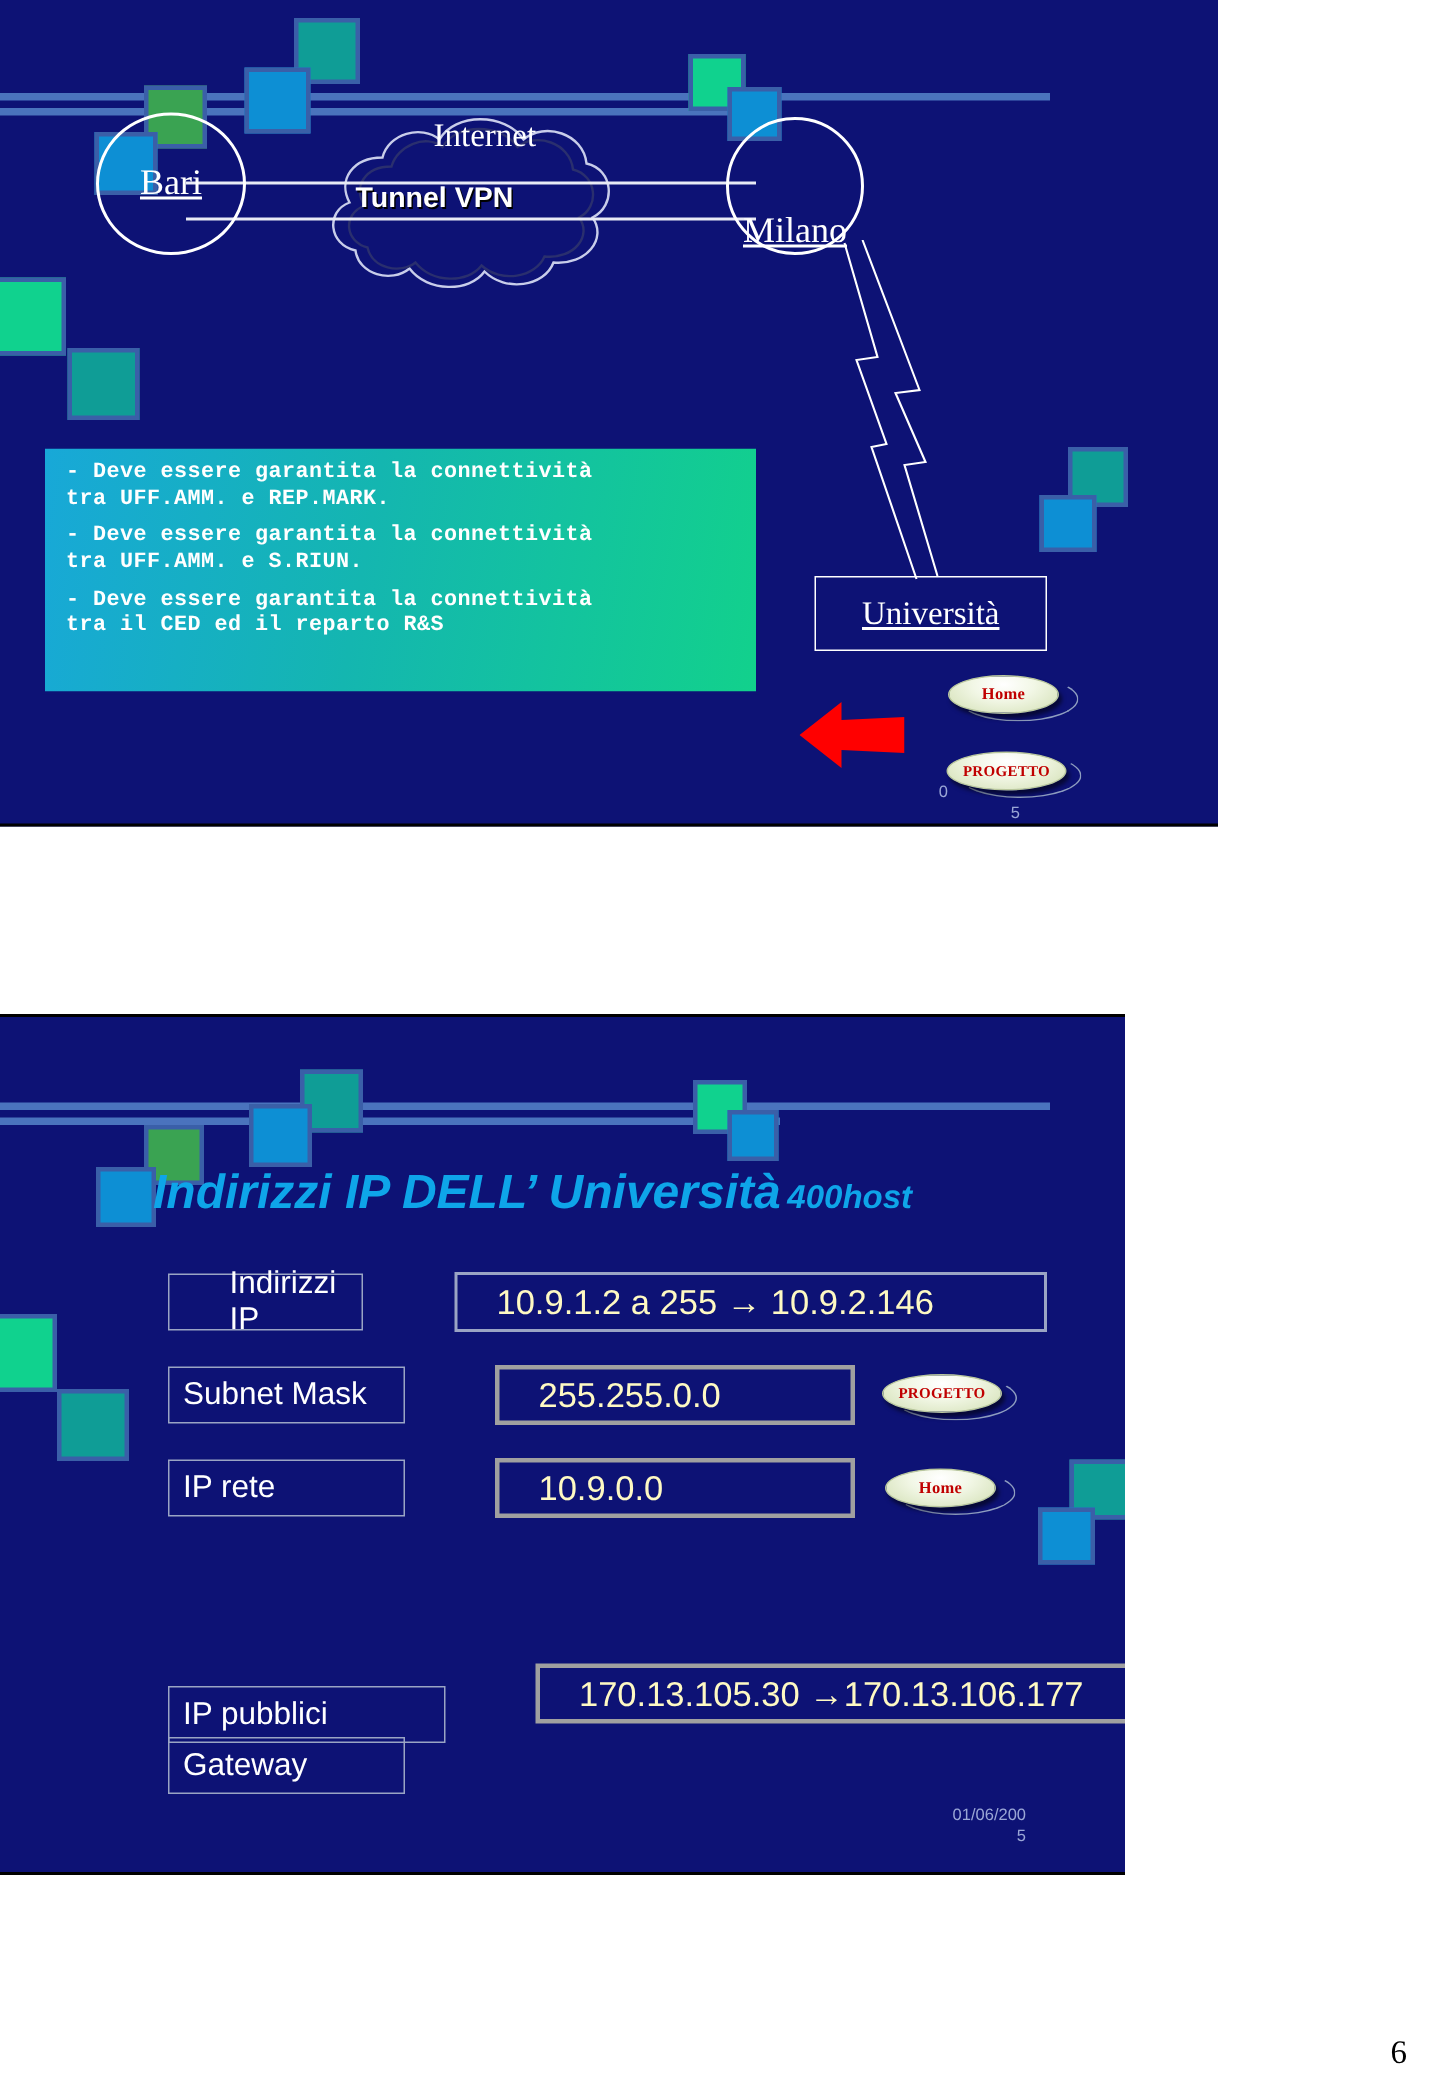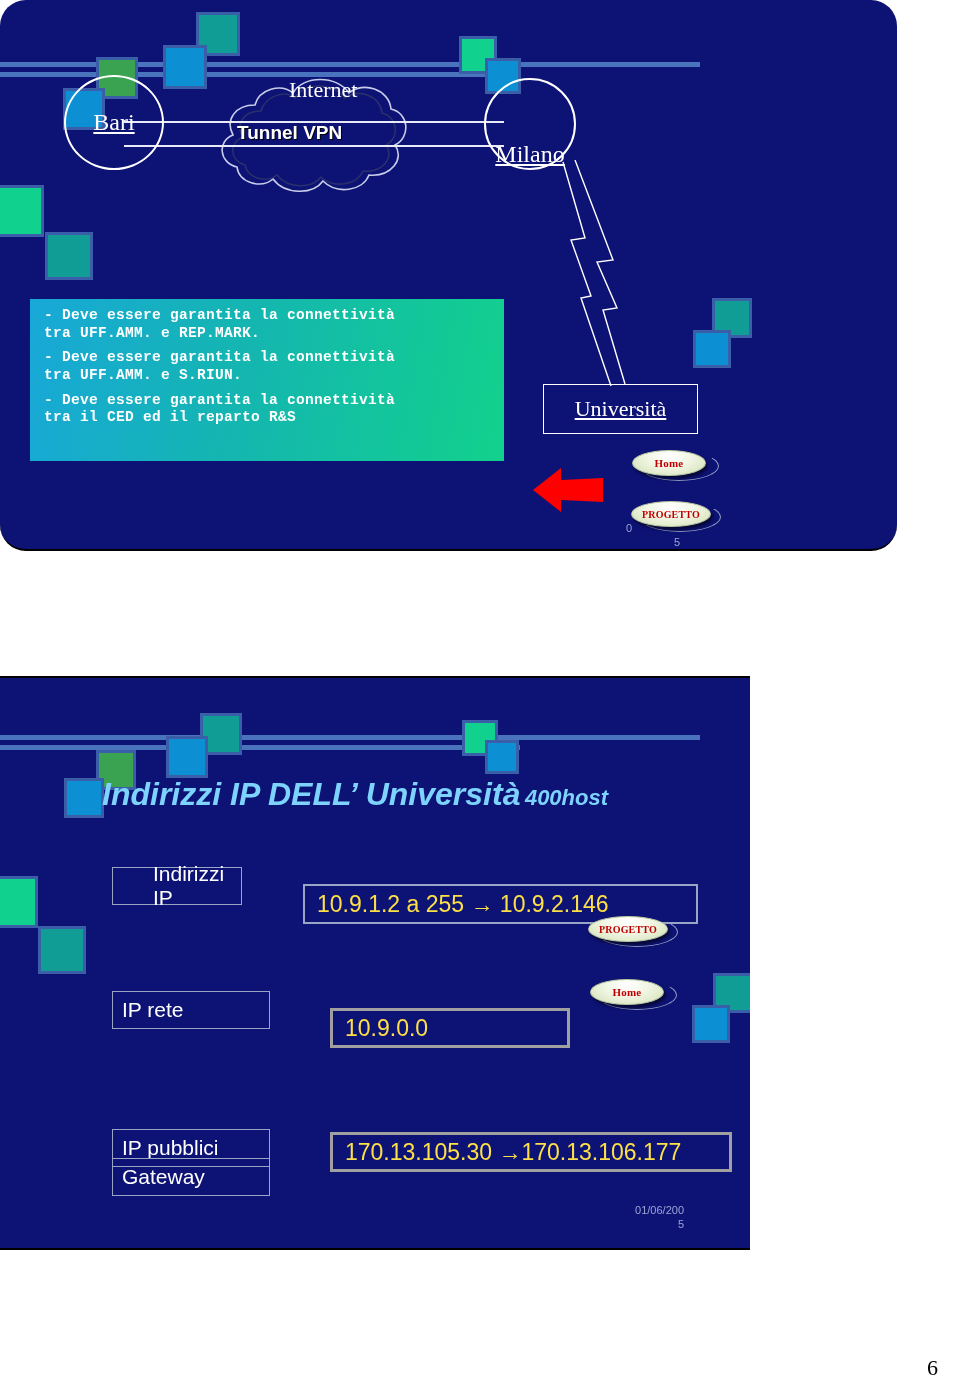--- a/index.html
+++ b/index.html
@@ -3,21 +3,21 @@
 <meta charset="utf-8">
 <style>
   html,body{margin:0;padding:0;background:#ffffff;}
   body{
     width:960px;height:1395px;position:relative;overflow:hidden;
     font-family:"Liberation Sans", sans-serif;
   }
   .slide{
     position:absolute;left:0;background:#0d1275;overflow:hidden;
   }
-  #slide1{top:0;left:0;width:897px;height:549px;border-bottom:2px solid #000;border-radius:26px;}
+  #slide1{top:0;left:0;width:812px;height:549px;border-bottom:2px solid #000;}
   #slide2{top:676px;left:0;width:750px;height:570px;border-top:2px solid #000;border-bottom:2px solid #000;}
 
   
   .sq{position:absolute;border:3px solid #3a5fa8;box-sizing:border-box;}
   .bar{position:absolute;background:#4a73bd;height:5px;}
   .bar2{position:absolute;background:#4a73bd;height:5px;}
 
   
   .ellipse-node{
     position:absolute;border:2px solid #ffffff;border-radius:50%;
@@ -77,38 +77,38 @@
     border-left-color:transparent;border-top-color:transparent;box-sizing:border-box;
   }
 
   .date-text{
     position:absolute;color:#9aa6d6;font-size:11px;
     font-family:"Liberation Sans", sans-serif;text-align:right;line-height:1.25;
   }
 
   
   .slide-title{
-    position:absolute;color:#7dd3fc;font-weight:bold;font-style:italic;
+    position:absolute;color:#0ea5e9;font-weight:bold;font-style:italic;
     font-family:"Liberation Sans", sans-serif;white-space:nowrap;
   }
   .slide-title .main{font-size:32px;}
   .slide-title .sub{font-size:22px;}
 
   .row{position:absolute;display:flex;align-items:center;}
   .cell-label{
     border:1.5px solid #9aa4c4;box-sizing:border-box;
     display:flex;align-items:center;padding-left:9px;
     color:#ffffff;font-size:21px;font-family:"Liberation Sans", sans-serif;
     height:38px;
   }
   .cell-value{
     border:3px solid #a0a0a0;box-sizing:border-box;
-    display:flex;align-items:center;padding-left:12px;
-    color:#fde047;font-size:23px;font-family:"Liberation Sans", sans-serif;
-    height:40px;white-space:nowrap;margin-top:36px;
+    display:flex;align-items:center;padding-left:26px;
+    color:#fef9c3;font-size:23px;font-family:"Liberation Sans", sans-serif;
+    height:40px;white-space:nowrap;
   }
   .cell-value.thin{border:2px solid #9aa4c4;}
 
   .page-num{
     position:absolute;right:22px;bottom:14px;color:#000000;
     font-family:"Liberation Serif", serif;font-size:22px;
   }
   .arrow-red{position:absolute;}
 </style>
 </head>
@@ -223,29 +223,33 @@
   <div class="slide-title" style="left:102px;top:98px;">
     <span class="main">Indirizzi IP DELL’ Università</span>
     <span class="sub">400host</span>
   </div>
 
   <div class="row" style="left:112px;top:170px;">
     <div class="cell-label" style="width:130px;padding-left:40px;">Indirizzi IP</div>
     <div class="cell-value thin" style="width:395px;margin-left:61px;">10.9.1.2 a 255  → 10.9.2.146</div>
   </div>
 
+  <div class="row" style="left:112px;top:232px;">
+    <div class="cell-label" style="width:158px;">Subnet Mask</div>
+    <div class="cell-value" style="width:240px;margin-left:60px;">255.255.0.0</div>
+  </div>
 
   <div class="row" style="left:112px;top:294px;">
     <div class="cell-label" style="width:158px;">IP rete</div>
     <div class="cell-value" style="width:240px;margin-left:60px;">10.9.0.0</div>
   </div>
 
 
   <div class="row" style="left:112px;top:418px;">
-    <div class="cell-label" style="width:158px;margin-top:28px;">IP pubblici</div>
+    <div class="cell-label" style="width:185px;margin-top:28px;">IP pubblici</div>
     <div class="cell-value" style="width:402px;margin-left:60px;">170.13.105.30 →170.13.106.177</div>
   </div>
 
   <div class="row" style="left:112px;top:480px;">
     <div class="cell-label" style="width:158px;">Gateway</div>
   </div>
 
   <div class="btn-shadow" style="left:596px;top:239px;width:82px;height:30px;"></div>
   <div class="btn-ellipse" style="left:588px;top:238px;width:80px;height:26px;">
     <span style="font-size:10px;">PROGETTO</span>

